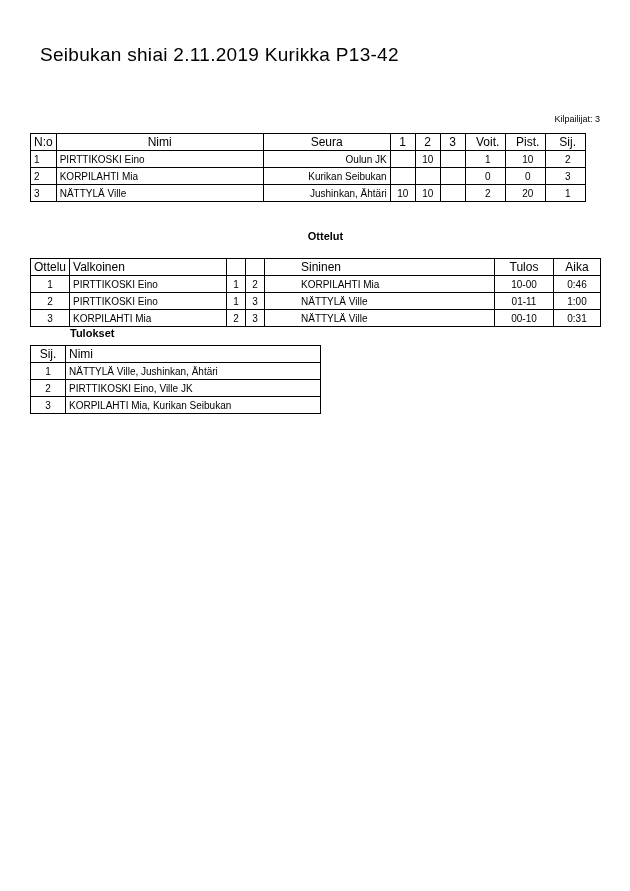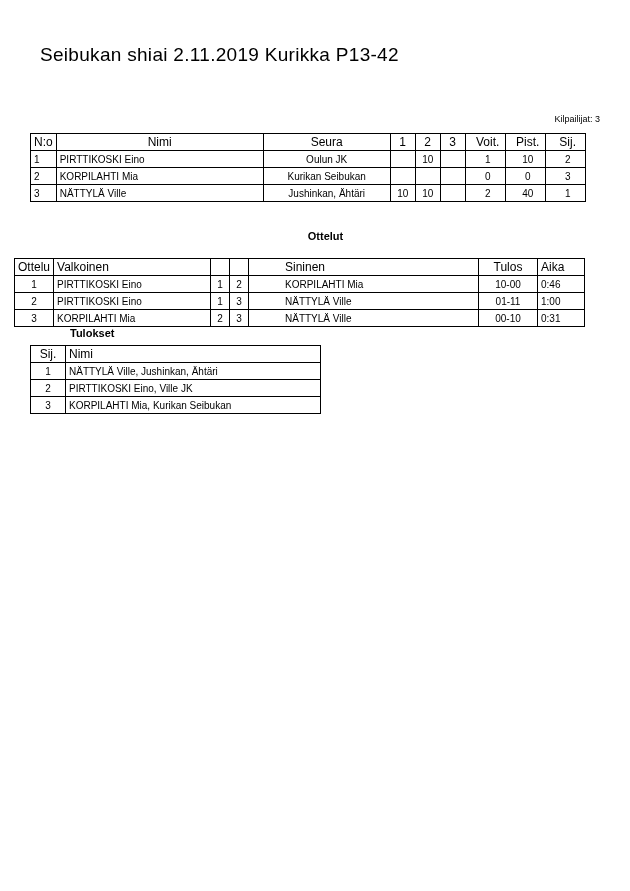--- a/index.html
+++ b/index.html
@@ -57,39 +57,39 @@
     font-size: 12px;
   }
   
   #competitors-table {
     position: absolute;
     left: 30px;
     top: 89px;
   }
   #competitors-table .c-no    { width: 18px; text-align: left; }
   #competitors-table .c-name  { width: 200px; text-align: left; }
-  #competitors-table .c-club  { width: 120px; text-align: center; }
+  #competitors-table .c-club  { width: 120px; text-align: right; }
   #competitors-table .c-m     { width: 18px; text-align: center; }
   #competitors-table .c-s     { width: 28px; text-align: center; padding-left: 8px; }
   #competitors-table th.c-no  { text-align: left; }
   #competitors-table th.c-name{ text-align: center; }
   #competitors-table th.c-club{ text-align: center; }
 
   
   #matches-table {
     position: absolute;
-    left: 14px;
+    left: 30px;
     top: 214px;
   }
   #matches-table .m-no     { width: 26px; text-align: center; }
   #matches-table .m-white  { width: 150px; text-align: left; }
   #matches-table .m-n      { width: 12px; text-align: center; }
   #matches-table .m-blue   { width: 190px; text-align: left; padding-left: 36px; }
   #matches-table .m-res    { width: 52px; text-align: center; }
-  #matches-table .m-time   { width: 40px; text-align: left; margin-left: 12px; }
+  #matches-table .m-time   { width: 40px; text-align: center; margin-left: 12px; }
 
   
   #results-table {
     position: absolute;
     left: 30px;
     top: 301px;
   }
   #results-table .r-pos  { width: 28px; text-align: center; }
   #results-table .r-name { width: 248px; text-align: left; }
 
@@ -145,21 +145,21 @@
         <td class="c-s">3</td>
       </tr>
       <tr>
         <td class="c-no">3</td>
         <td class="c-name">NÄTTYLÄ Ville</td>
         <td class="c-club">Jushinkan, Ähtäri</td>
         <td class="c-m">10</td>
         <td class="c-m">10</td>
         <td class="c-m"></td>
         <td class="c-s">2</td>
-        <td class="c-s">40</td>
+        <td class="c-s">20</td>
         <td class="c-s">1</td>
       </tr>
     </tbody>
   </table>
 
   <div class="section-head lbl-ottelut">Ottelut</div>
 
   <table id="matches-table">
     <thead>
       <tr>

